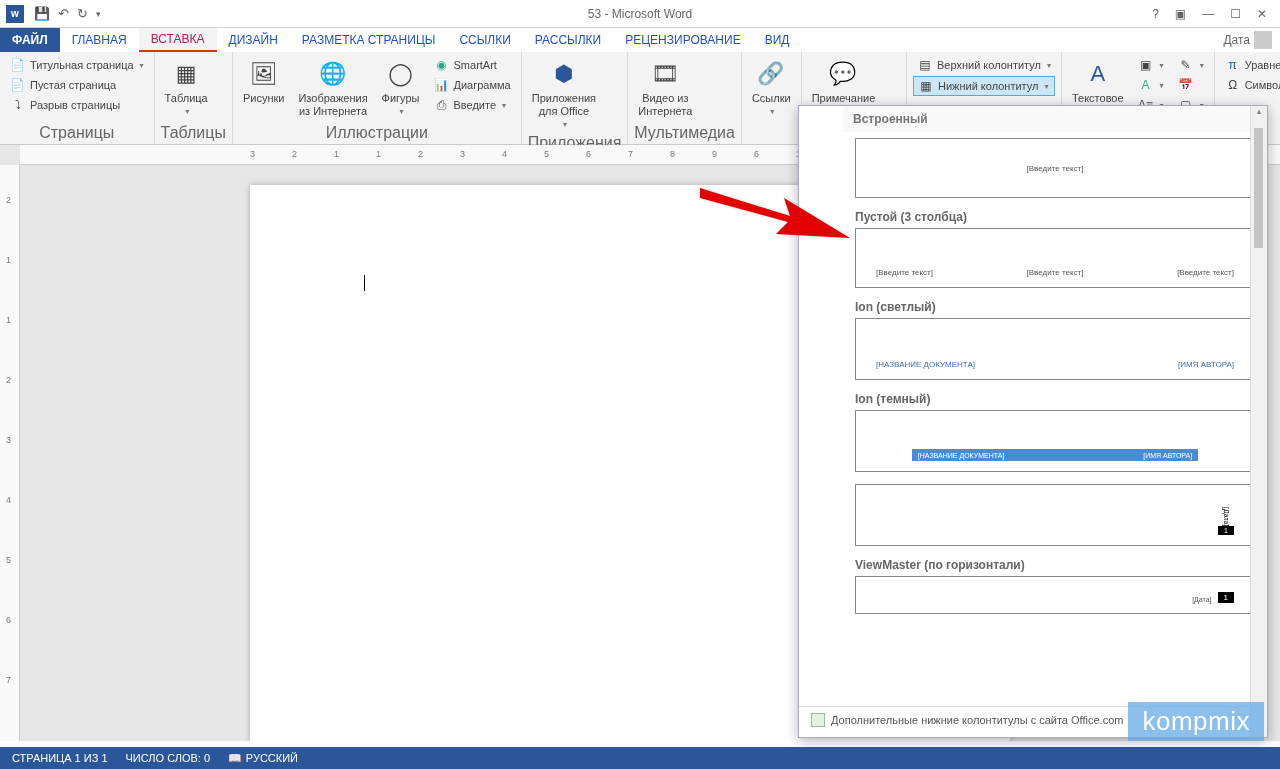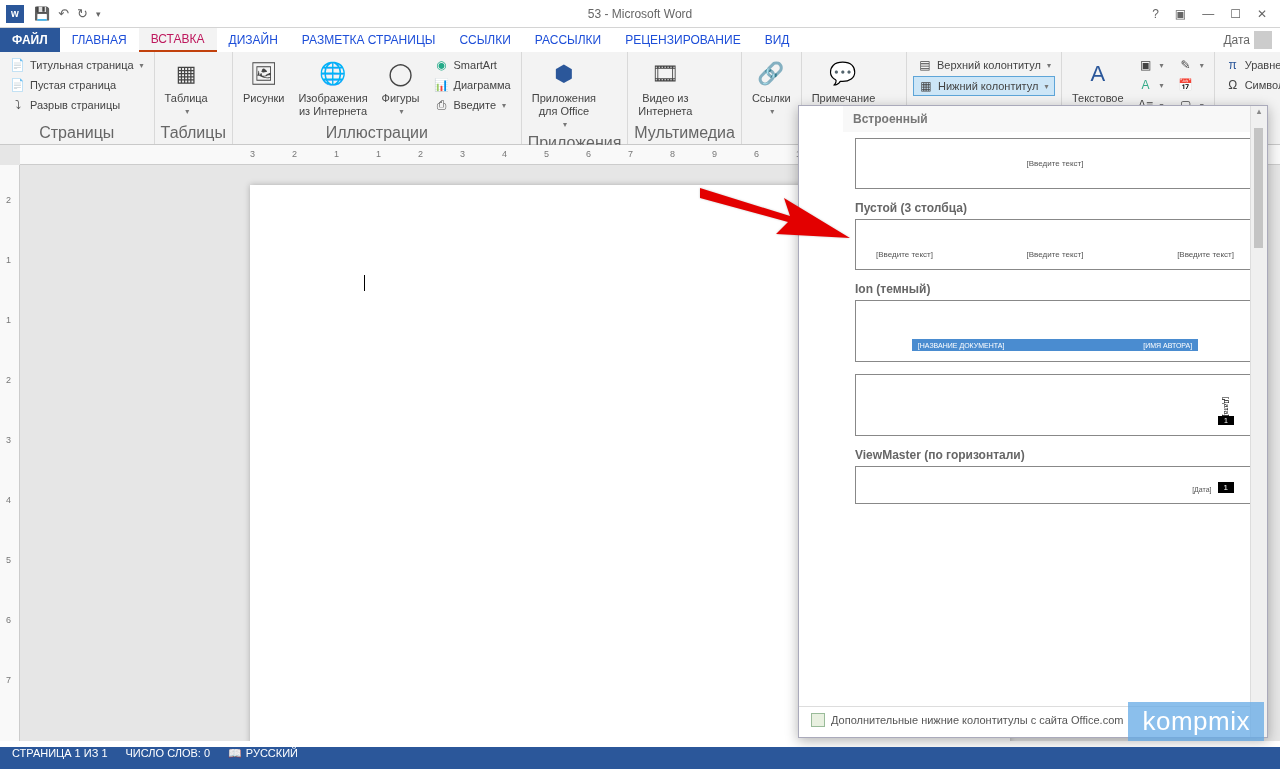--- a/index.html
+++ b/index.html
@@ -38,31 +38,31 @@
 .rulerh .rn, .rulerv .rn { position:absolute; font-size:9px; color:#777;}
 .page { position: absolute; left: 250px; top: 40px; width: 760px; height: 1000px; background: #fff; box-shadow: 0 0 6px rgba(0,0,0,.25); }
 .cursor { position:absolute; left:114px; top:90px; width:1px; height:16px; background:#000;}
 
 .dropdown-panel { position: absolute; right: 12px; top: 105px; width: 470px; height: 633px; background: #fff; border: 1px solid #aab; box-shadow: 0 3px 12px rgba(0,0,0,.3); font-size: 12px; overflow: hidden; padding-left: 44px; }
 .dropdown-panel .scroll { position:absolute; right:0; top:0; width:17px; height:100%; background:#f0f0f0; border-left:1px solid #ddd;}
 .dropdown-panel .scrolltrack { position:absolute; right:4px; top:22px; width:9px; height:120px; background:#c4c4c4;}
 .dp-header { padding: 6px 10px; color: #777; font-weight:bold; background:#f8f8f8; }
 .dp-section { padding: 6px 12px 0; }
 .dp-title { color: #666; font-weight: bold; margin-bottom: 4px; }
-.dp-preview { border: 1px solid #888; height: 51px; margin-bottom: 6px; position: relative; background: #fff; display:flex; align-items:flex-end; justify-content:center; padding:10px 20px;}
+.dp-preview { border: 1px solid #888; height: 60px; margin-bottom: 6px; position: relative; background: #fff; display:flex; align-items:flex-end; justify-content:center; padding:10px 20px;}
 .dp-preview.small { height: 62px; }
 .plc { font-size: 8px; color: #555; }
 .plc.blue { color: #3b6fb6; }
 .plc.center{margin:auto;}
 .dp-footer { position:absolute; bottom:4px; left:0; right:17px; padding:6px 12px; border-top:1px solid #ddd; display:flex; align-items:center; gap:6px; color:#555; font-size:11px;}
 .dp-footer .fi { width:14px;height:14px; background:#e8f0e0; border:1px solid #9b9;}
 
 .bluebar { height:12px; background:#4a8cd0; width:80%; display:flex; align-items:center; justify-content:space-between; padding:0 6px; font-size:7px; color:#fff;}
 
-.statusbar { position: absolute; bottom: 0; left: 0; right: 0; height: 22px; background: #2b579a; color: #fff; display: flex; font-size: 11px; gap: 18px; padding: 0 12px; }
+.statusbar { position: absolute; bottom: 0; left: 0; right: 0; height: 22px; background: #2b579a; color: #fff; display: flex; align-items: center; font-size: 11px; gap: 18px; padding: 0 12px; }
 
 .arrow { position: absolute; top: 170px; left: 700px; z-index: 50; pointer-events:none;}
 .arrow svg { filter: drop-shadow(0 0 1px rgba(0,0,0,.2)); }
 
 .watermark { position:absolute; right:16px; bottom:28px; color:#fff; font-size:26px; font-weight:300; background:rgba(100,170,230,.75); padding:4px 14px; letter-spacing:.5px;}
 .tri { font-size:8px; margin-left:2px; color:#777;}
 </style>
 </head>
 <body>
 
@@ -337,20 +337,27 @@
 
   <div class="dp-section">
     <div class="dp-title">Пустой (3 столбца)</div>
     <div class="dp-preview" style="justify-content:space-between;">
       <span class="plc">[Введите текст]</span>
       <span class="plc">[Введите текст]</span>
       <span class="plc">[Введите текст]</span>
     </div>
   </div>
 
+  <div class="dp-section">
+    <div class="dp-title">Ion (светлый)</div>
+    <div class="dp-preview small" style="justify-content:space-between;">
+      <span class="plc blue">[НАЗВАНИЕ ДОКУМЕНТА]</span>
+      <span class="plc blue">[ИМЯ АВТОРА]</span>
+    </div>
+  </div>
 
   <div class="dp-section">
     <div class="dp-title">Ion (темный)</div>
     <div class="dp-preview small" style="justify-content:center;">
       <div class="bluebar">
           <span>[НАЗВАНИЕ ДОКУМЕНТА]</span>
           <span>[ИМЯ АВТОРА]</span>
         </div>
     </div>
   </div>

